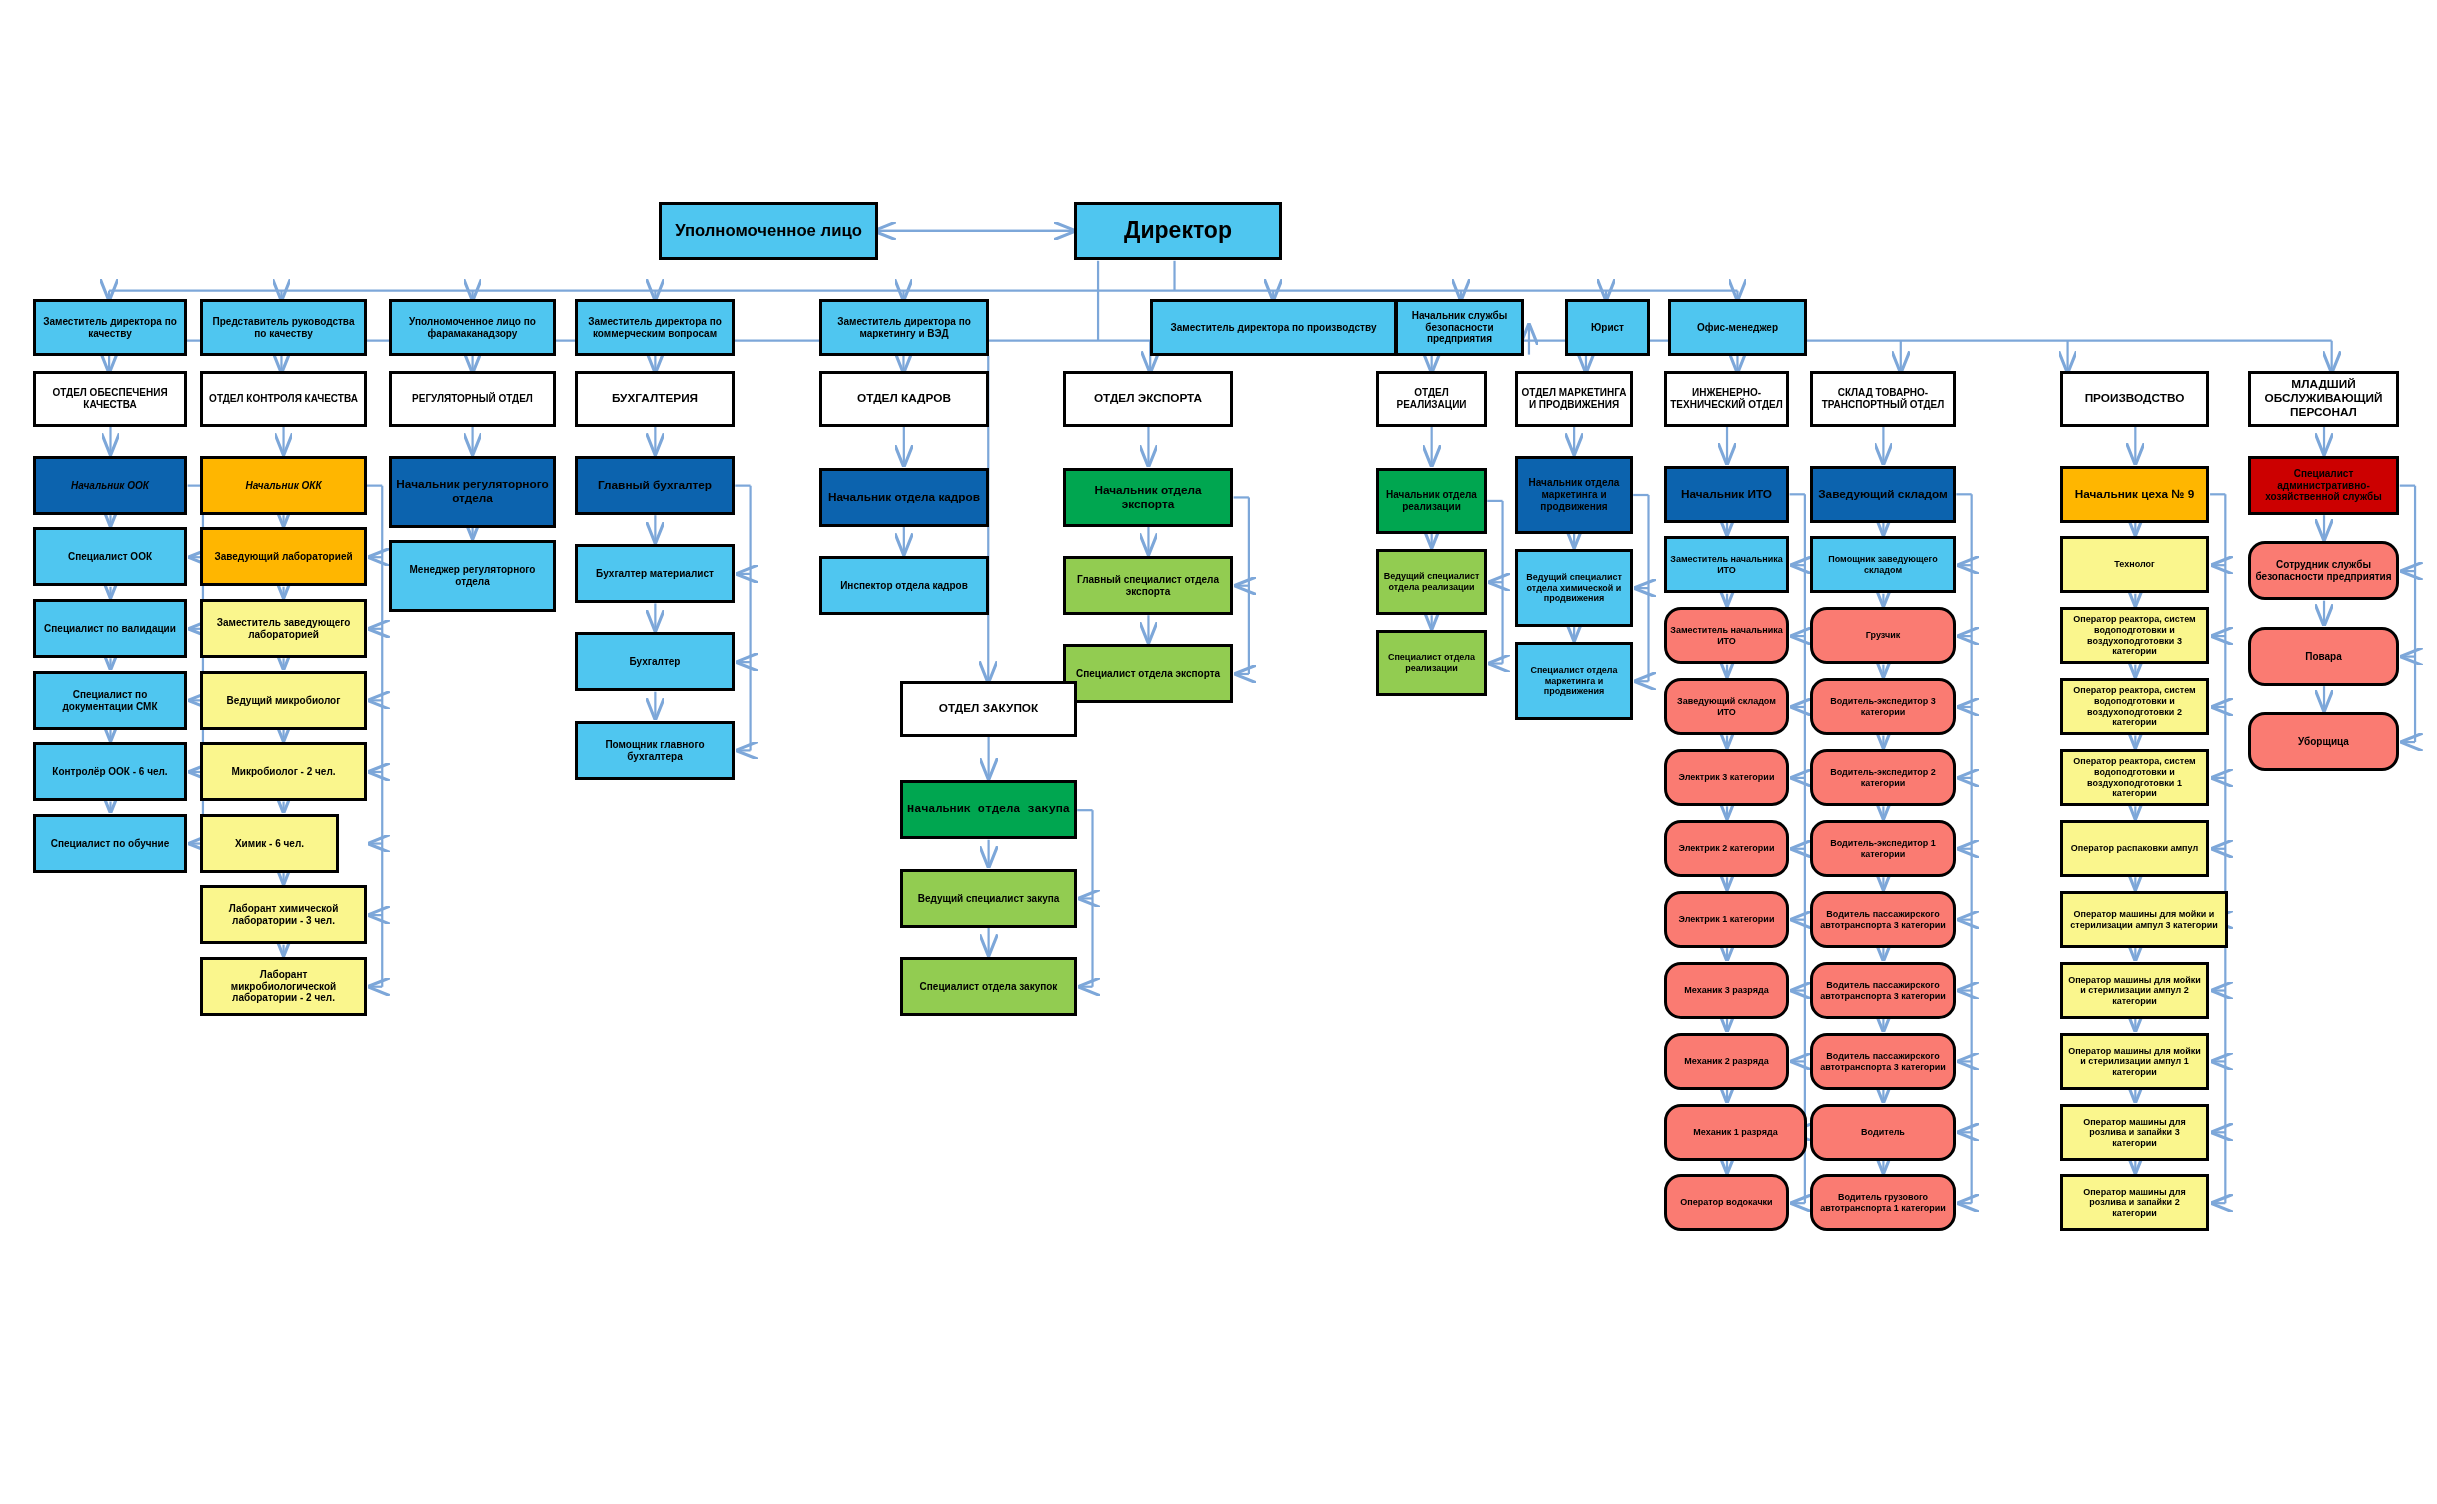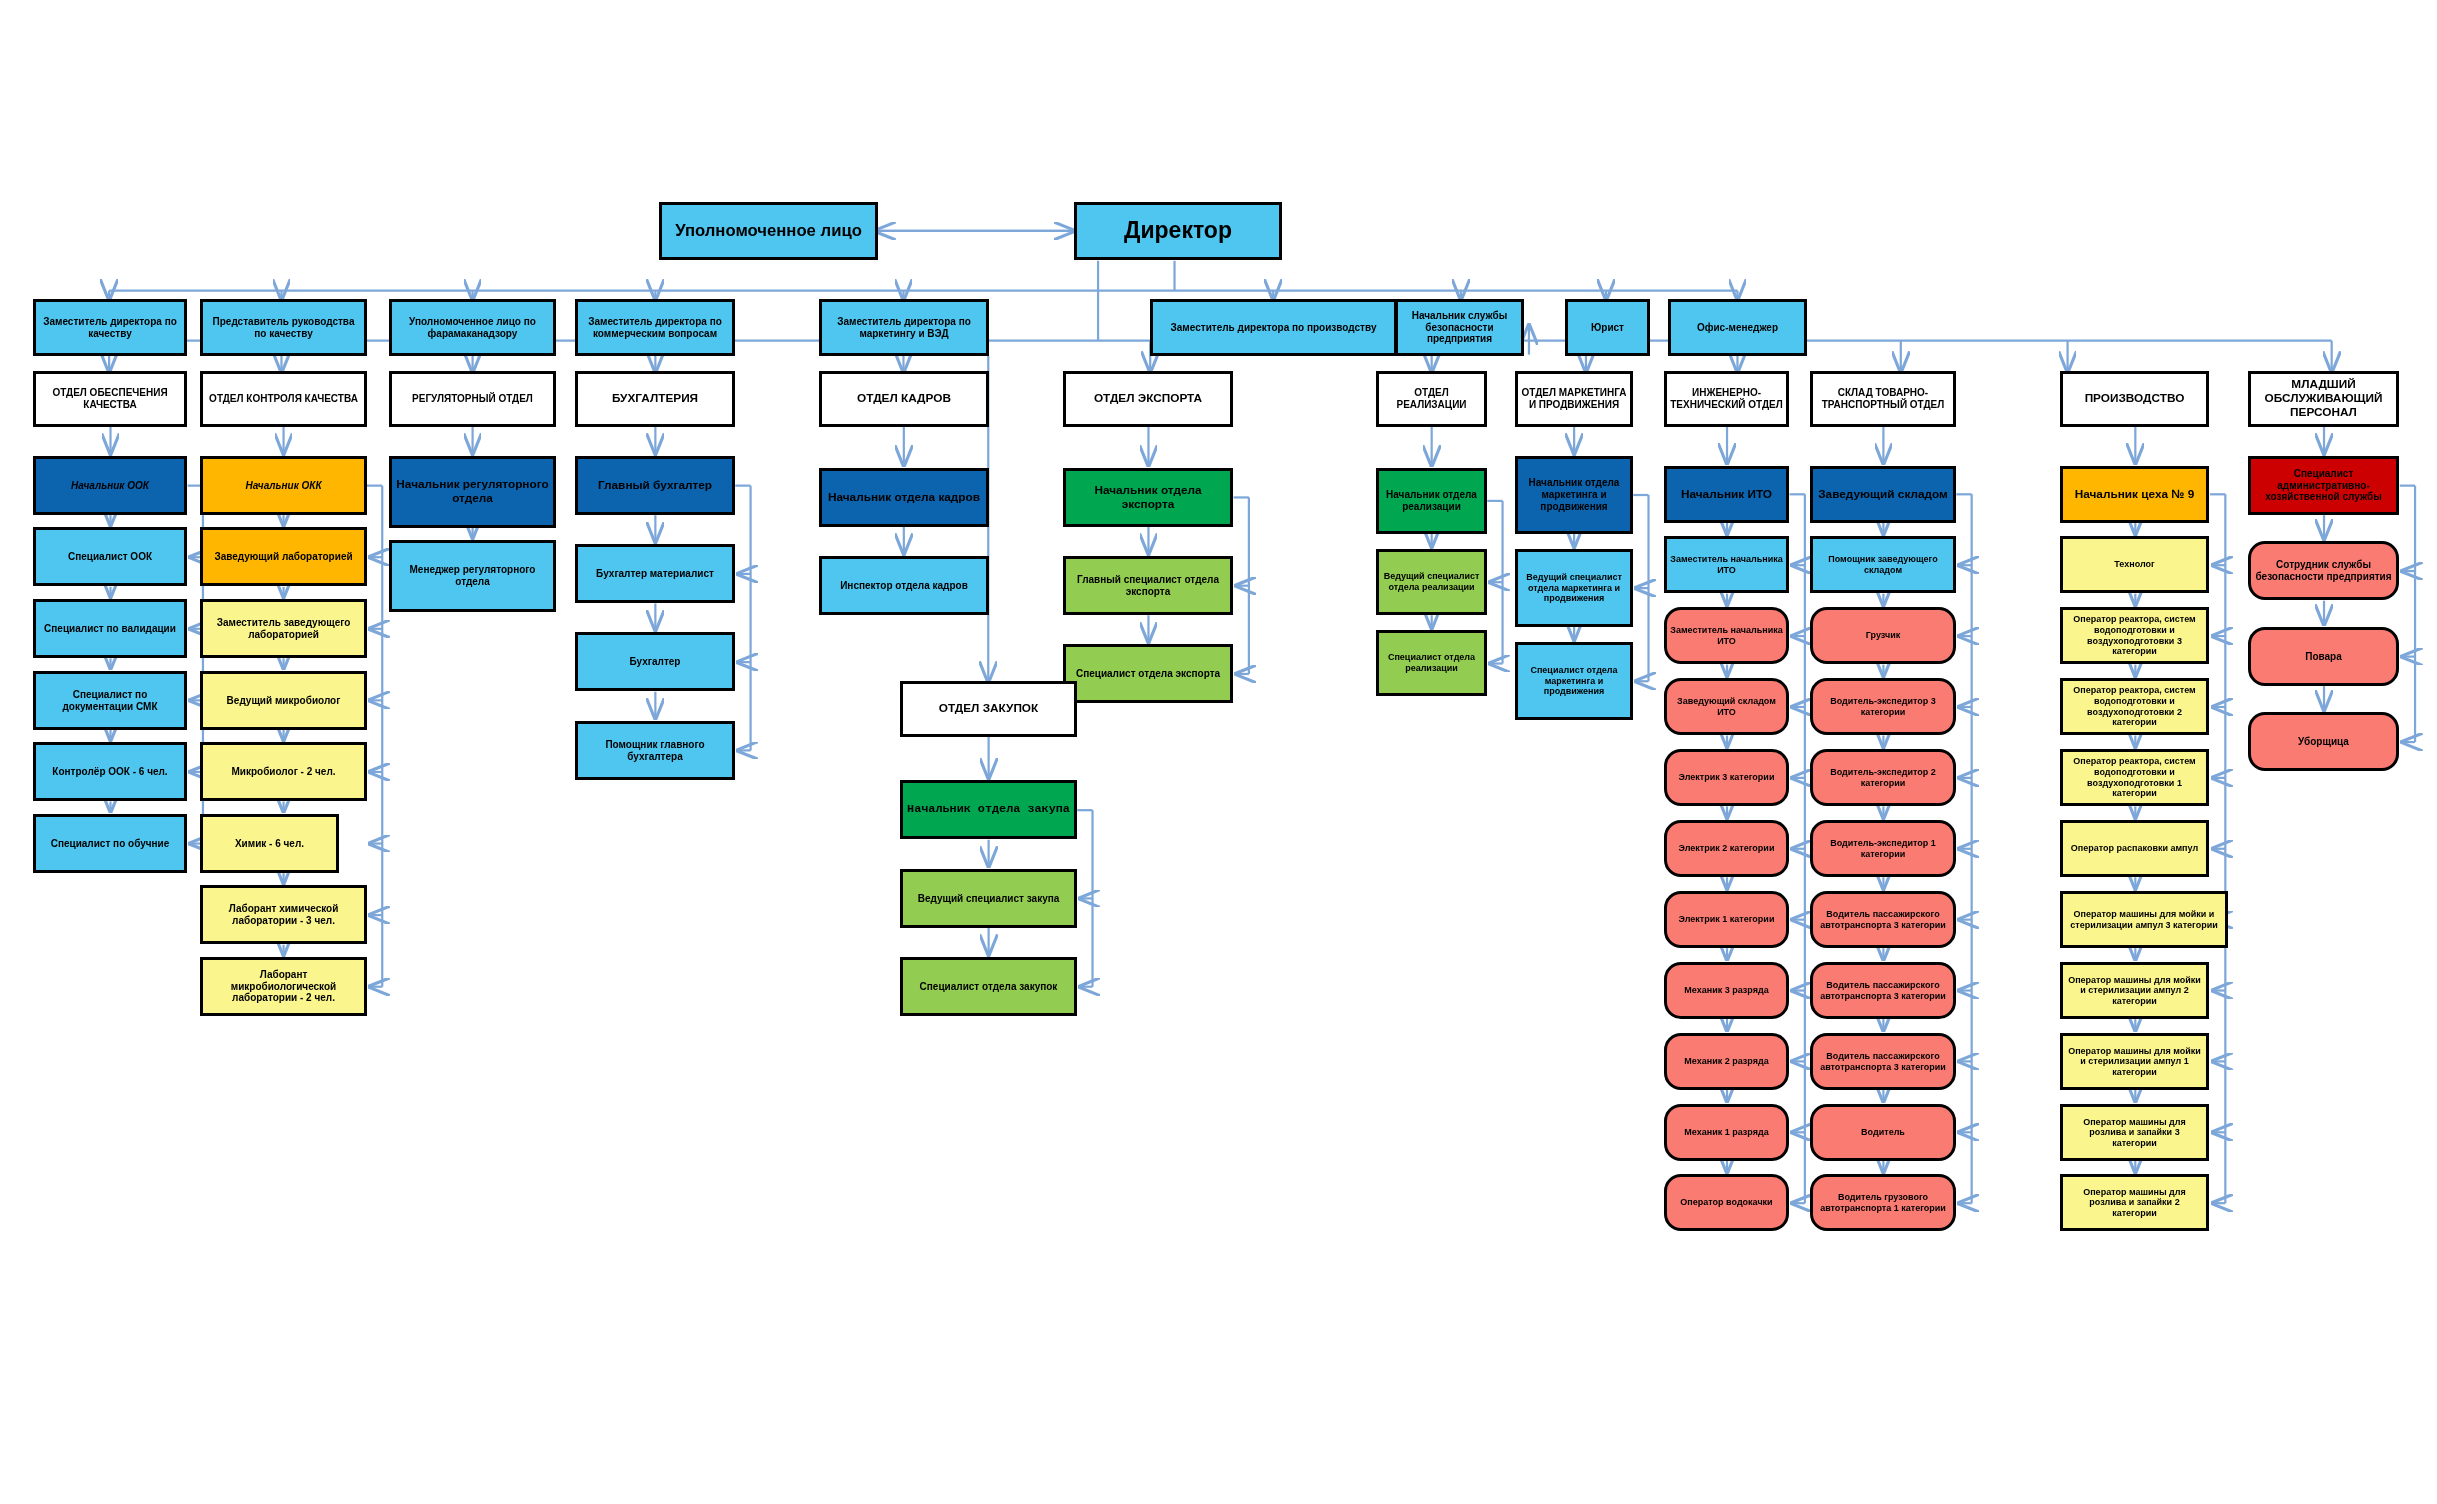--- a/index.html
+++ b/index.html
@@ -418,21 +418,21 @@
       <div class="node c-lightgreen fs-xxs" style="left: 1376px; top: 630px; width: 111px; height: 66px;">
         <span>Специалист отдела реализации</span>
       </div>
       <div class="node c-white fs-xs" style="left: 1515px; top: 371px; width: 118px; height: 56px;">
         <span>ОТДЕЛ МАРКЕТИНГА И ПРОДВИЖЕНИЯ</span>
       </div>
       <div class="node c-darkblue fs-xs" style="left: 1515px; top: 456px; width: 118px; height: 78px;">
         <span>Начальник отдела маркетинга и продвижения</span>
       </div>
       <div class="node c-lightblue fs-xxs" style="left: 1515px; top: 549px; width: 118px; height: 78px;">
-        <span>Ведущий специалист отдела маркетинга и продвижения</span>
+        <span>Ведущий специалист отдела химической и продвижения</span>
       </div>
       <div class="node c-lightblue fs-xxs" style="left: 1515px; top: 642px; width: 118px; height: 78px;">
         <span>Специалист отдела маркетинга и продвижения</span>
       </div>
       <div class="node c-white fs-xs" style="left: 1664px; top: 371px; width: 125px; height: 56px;">
         <span>ИНЖЕНЕРНО-ТЕХНИЧЕСКИЙ ОТДЕЛ</span>
       </div>
       <div class="node c-darkblue fs-sm" style="left: 1664px; top: 466px; width: 125px; height: 57px;">
         <span>Начальник ИТО</span>
       </div>
@@ -453,21 +453,21 @@
       </div>
       <div class="node c-red fs-xxs" style="left: 1664px; top: 891px; width: 125px; height: 57px;">
         <span>Электрик 1 категории</span>
       </div>
       <div class="node c-red fs-xxs" style="left: 1664px; top: 962px; width: 125px; height: 57px;">
         <span>Механик 3 разряда</span>
       </div>
       <div class="node c-red fs-xxs" style="left: 1664px; top: 1033px; width: 125px; height: 57px;">
         <span>Механик 2 разряда</span>
       </div>
-      <div class="node c-red fs-xxs" style="left: 1664px; top: 1104px; width: 125px; height: 57px;">
+      <div class="node c-red fs-xxs" style="left: 1664px; top: 1104px; width: 143px; height: 57px;">
         <span>Механик 1 разряда</span>
       </div>
       <div class="node c-red fs-xxs" style="left: 1664px; top: 1174px; width: 125px; height: 57px;">
         <span>Оператор водокачки</span>
       </div>
       <div class="node c-white fs-xs" style="left: 1810px; top: 371px; width: 146px; height: 56px;">
         <span>СКЛАД ТОВАРНО-ТРАНСПОРТНЫЙ ОТДЕЛ</span>
       </div>
       <div class="node c-darkblue fs-sm" style="left: 1810px; top: 466px; width: 146px; height: 57px;">
         <span>Заведующий складом</span>

